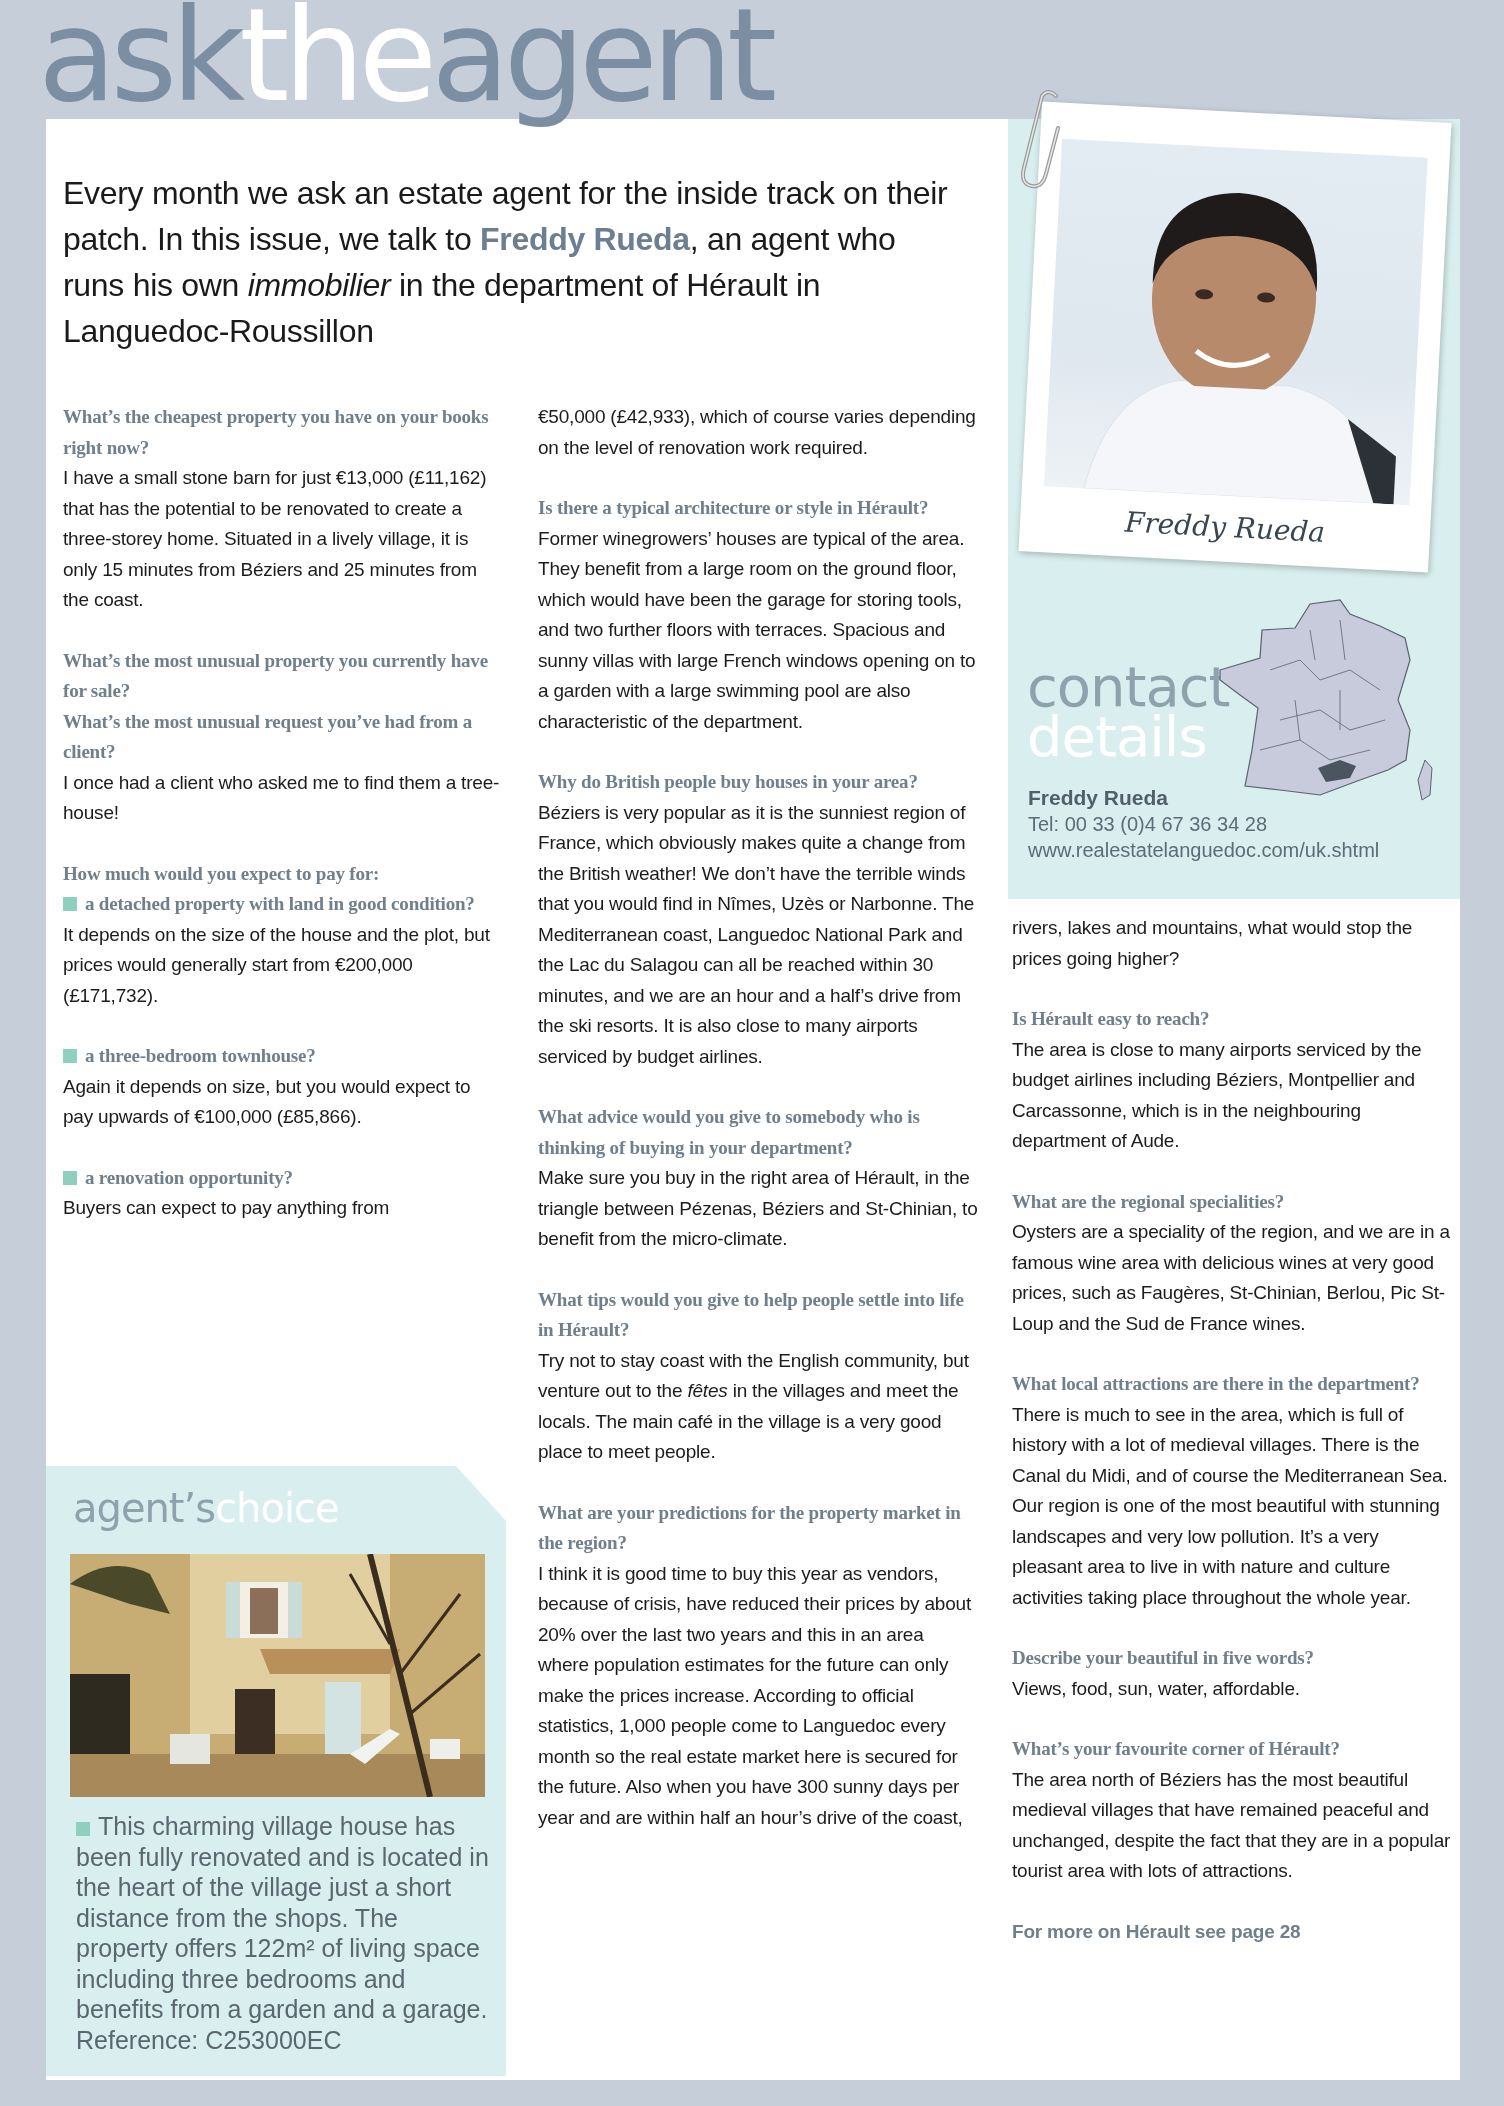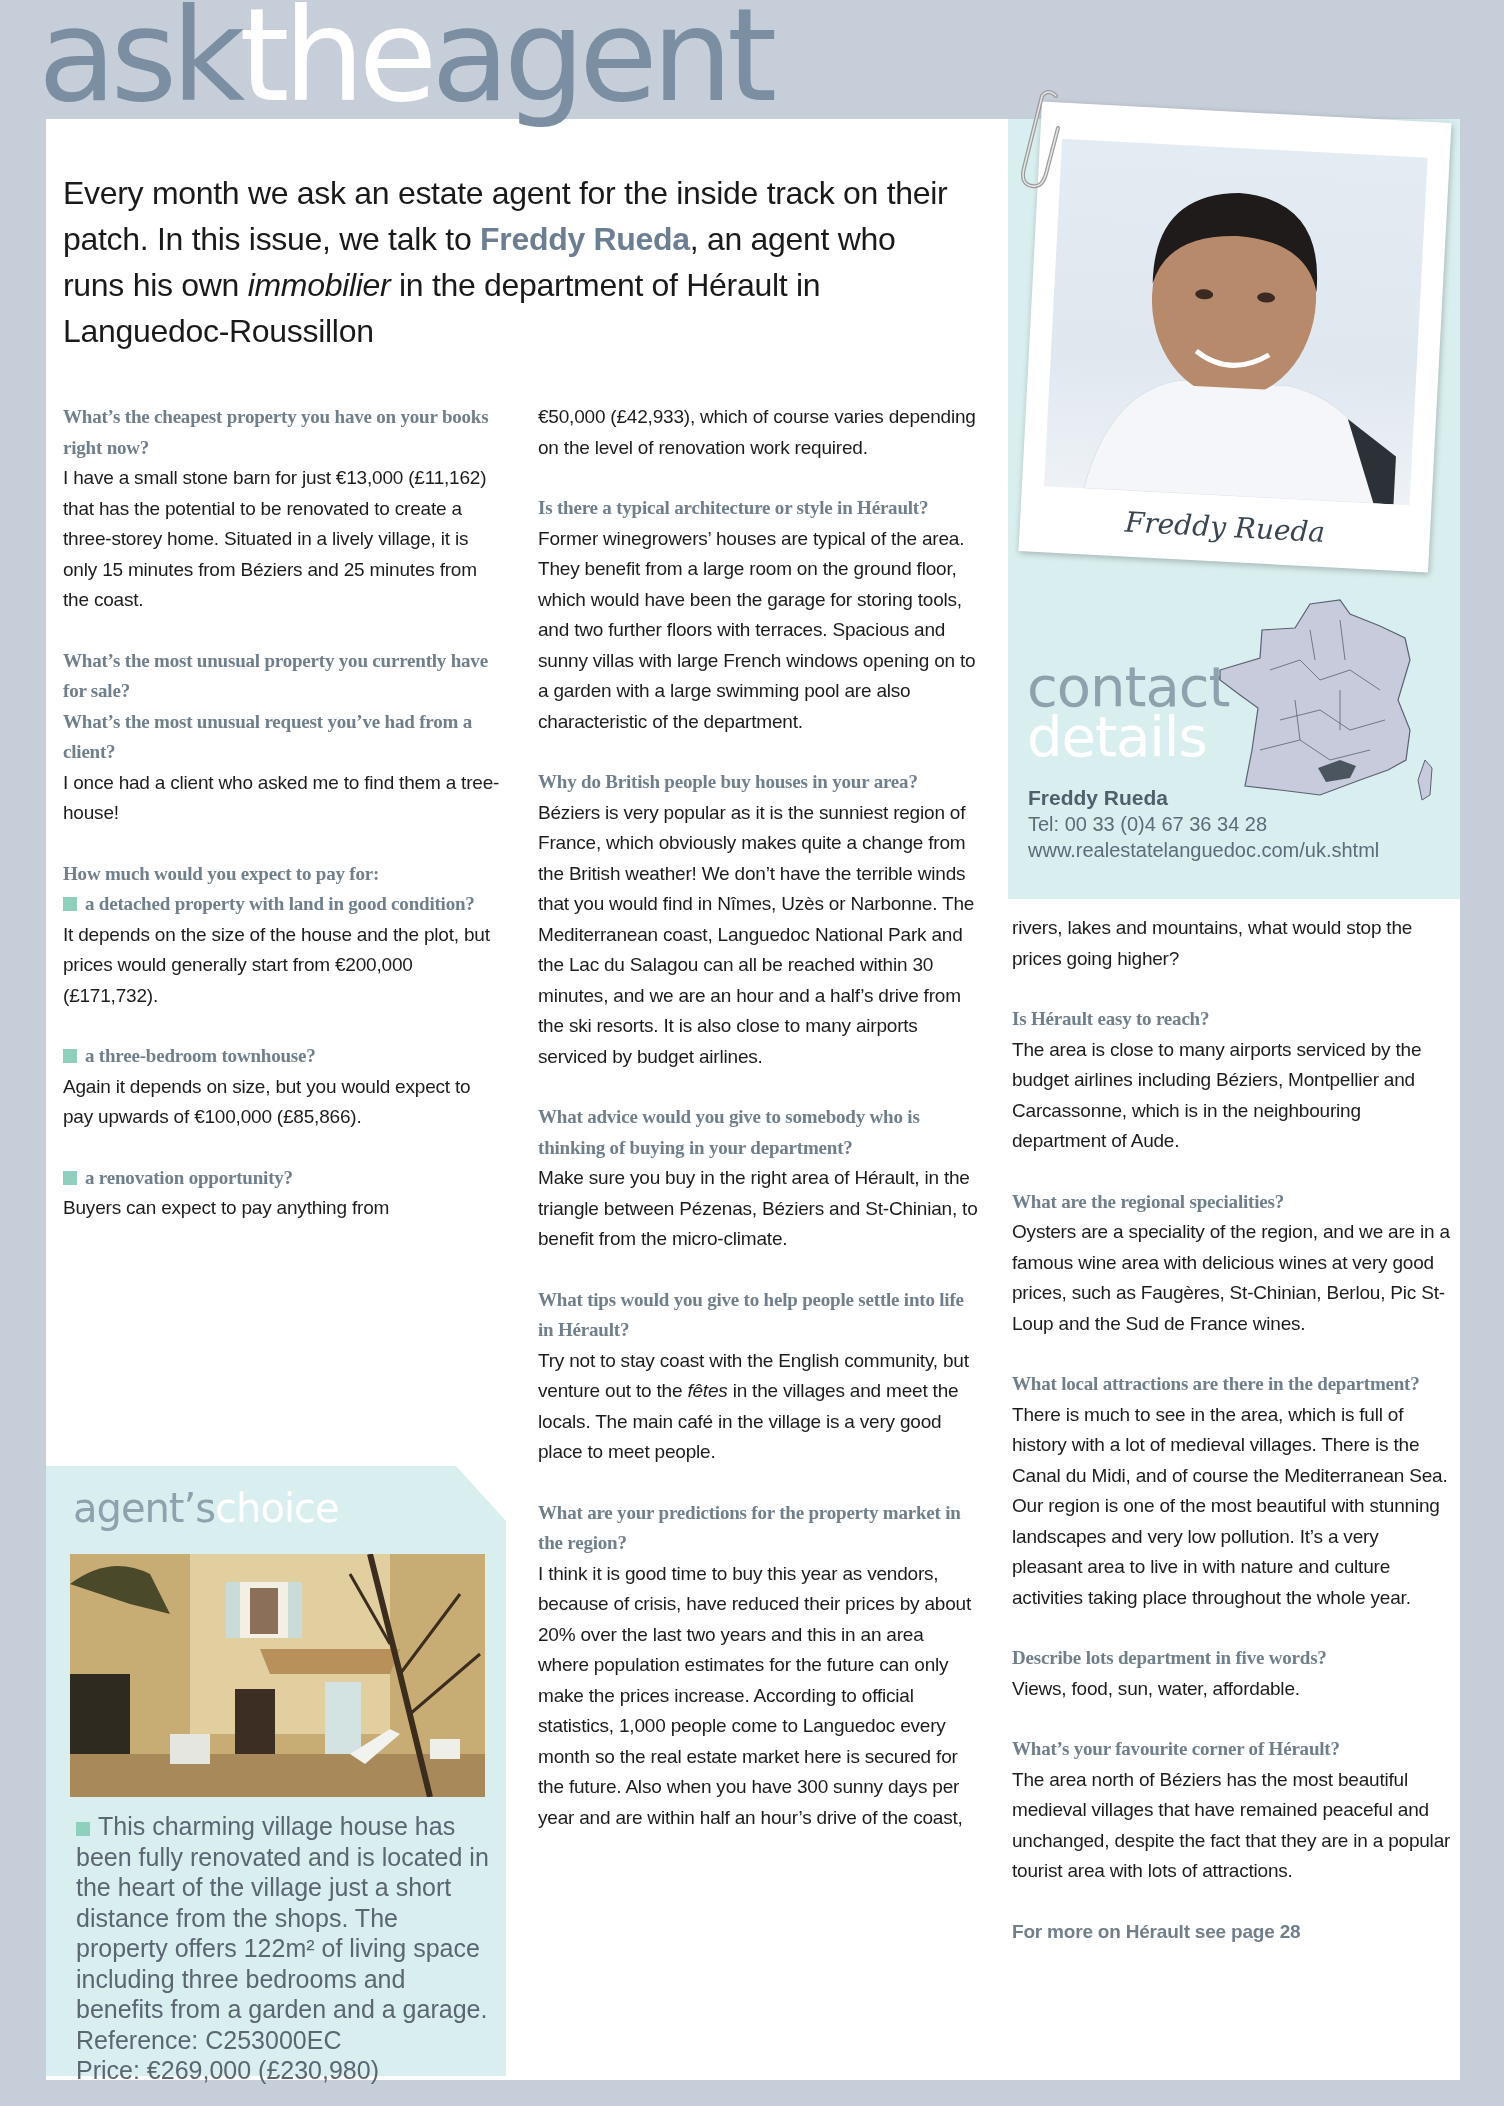--- a/index.html
+++ b/index.html
@@ -169,21 +169,21 @@
 </div>
 
 <div class="col col3">
   <p class="a">rivers, lakes and mountains, what would stop the prices going higher?</p>
   <p class="q">Is Hérault easy to reach?</p>
   <p class="a">The area is close to many airports serviced by the budget airlines including Béziers, Montpellier and Carcassonne, which is in the neighbouring department of Aude.</p>
   <p class="q">What are the regional specialities?</p>
   <p class="a">Oysters are a speciality of the region, and we are in a famous wine area with delicious wines at very good prices, such as Faugères, St-Chinian, Berlou, Pic St-Loup and the Sud de France wines.</p>
   <p class="q">What local attractions are there in the department?</p>
   <p class="a">There is much to see in the area, which is full of history with a lot of medieval villages. There is the Canal du Midi, and of course the Mediterranean Sea. Our region is one of the most beautiful with stunning landscapes and very low pollution. It’s a very pleasant area to live in with nature and culture activities taking place throughout the whole year.</p>
-  <p class="q">Describe lots department in five words?</p>
+  <p class="q">Describe your beautiful in five words?</p>
   <p class="a">Views, food, sun, water, affordable.</p>
   <p class="q">What’s your favourite corner of Hérault?</p>
   <p class="a">The area north of Béziers has the most beautiful medieval villages that have remained peaceful and unchanged, despite the fact that they are in a popular tourist area with lots of attractions.</p>
   <p class="more">For more on Hérault see page 28</p>
 </div>
 
 <div class="choice-box"></div>
 <div class="choice-title"><span>agent’s</span><span class="w">choice</span></div>
 <div class="house">
   <svg width="415" height="243" viewBox="0 0 415 243">
@@ -202,14 +202,13 @@
     <path d="M330 120 L390 40 M340 160 L410 100 M320 90 L280 20" stroke="#3b2d1e" stroke-width="3" fill="none"></path>
     <path d="M0 30 Q40 0 80 20 L100 60 L60 50 Z" fill="#4a4a2a"></path>
     <path d="M280 200 L320 175 L330 180 L295 210 Z" fill="#f2f2ee"></path>
     <rect x="100" y="180" width="40" height="30" fill="#e6e6e0"></rect>
     <rect x="360" y="185" width="30" height="20" fill="#efefea"></rect>
   </svg>
 </div>
 <div class="choice-text">
   <div><span class="bullet"></span><span>This charming village house has been fully renovated and is located in the heart of the village just a short distance from the shops. The property offers 122m² of living space including three bedrooms and benefits from a garden and a garage.</span></div>
   <div>Reference: C253000EC</div>
-  <div>Price: €269,000 (£230,980)</div>
 </div>
 
 </body></html>

